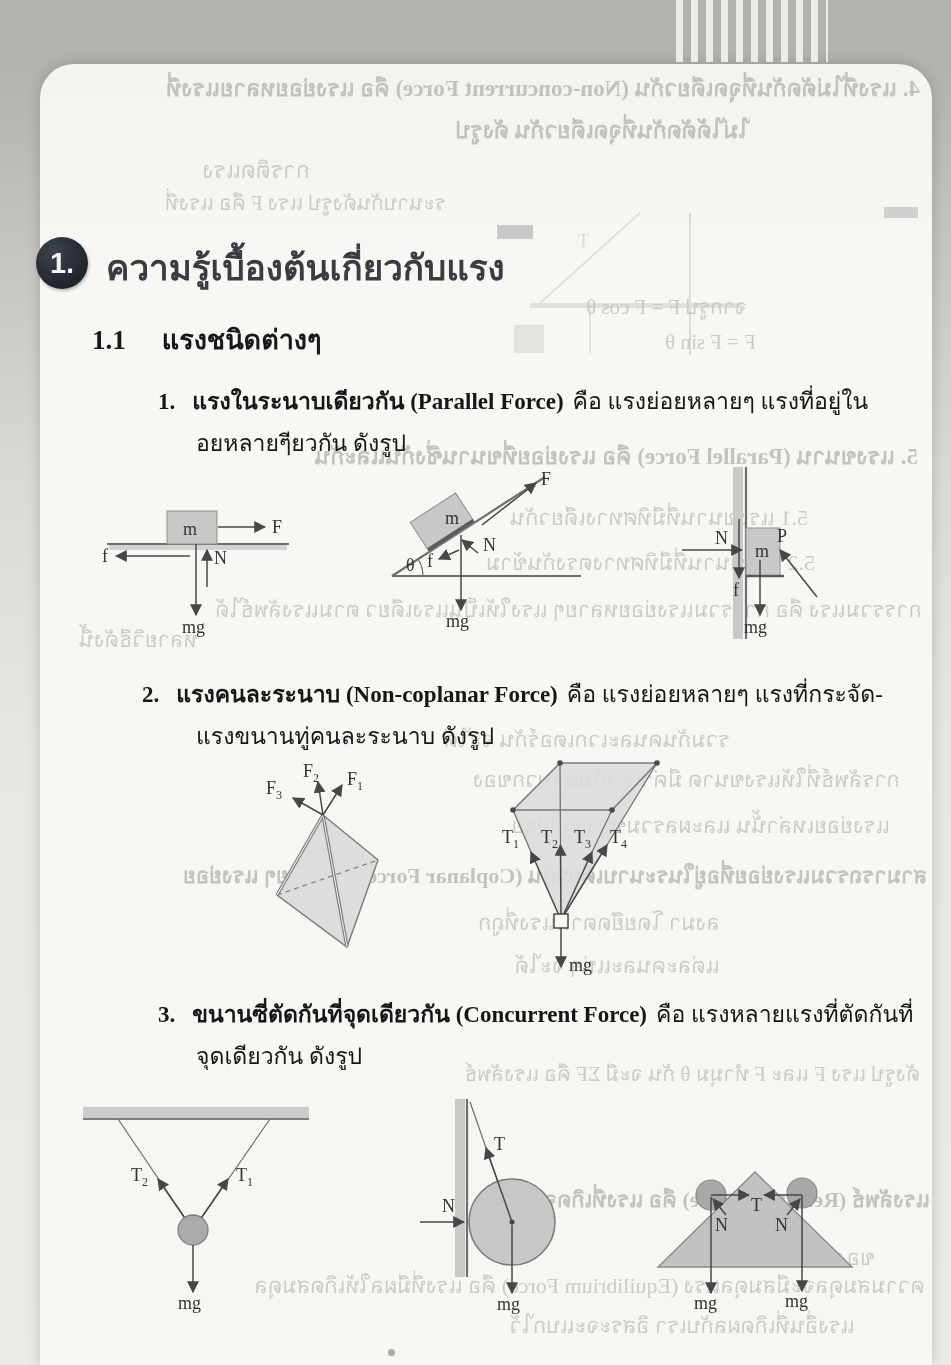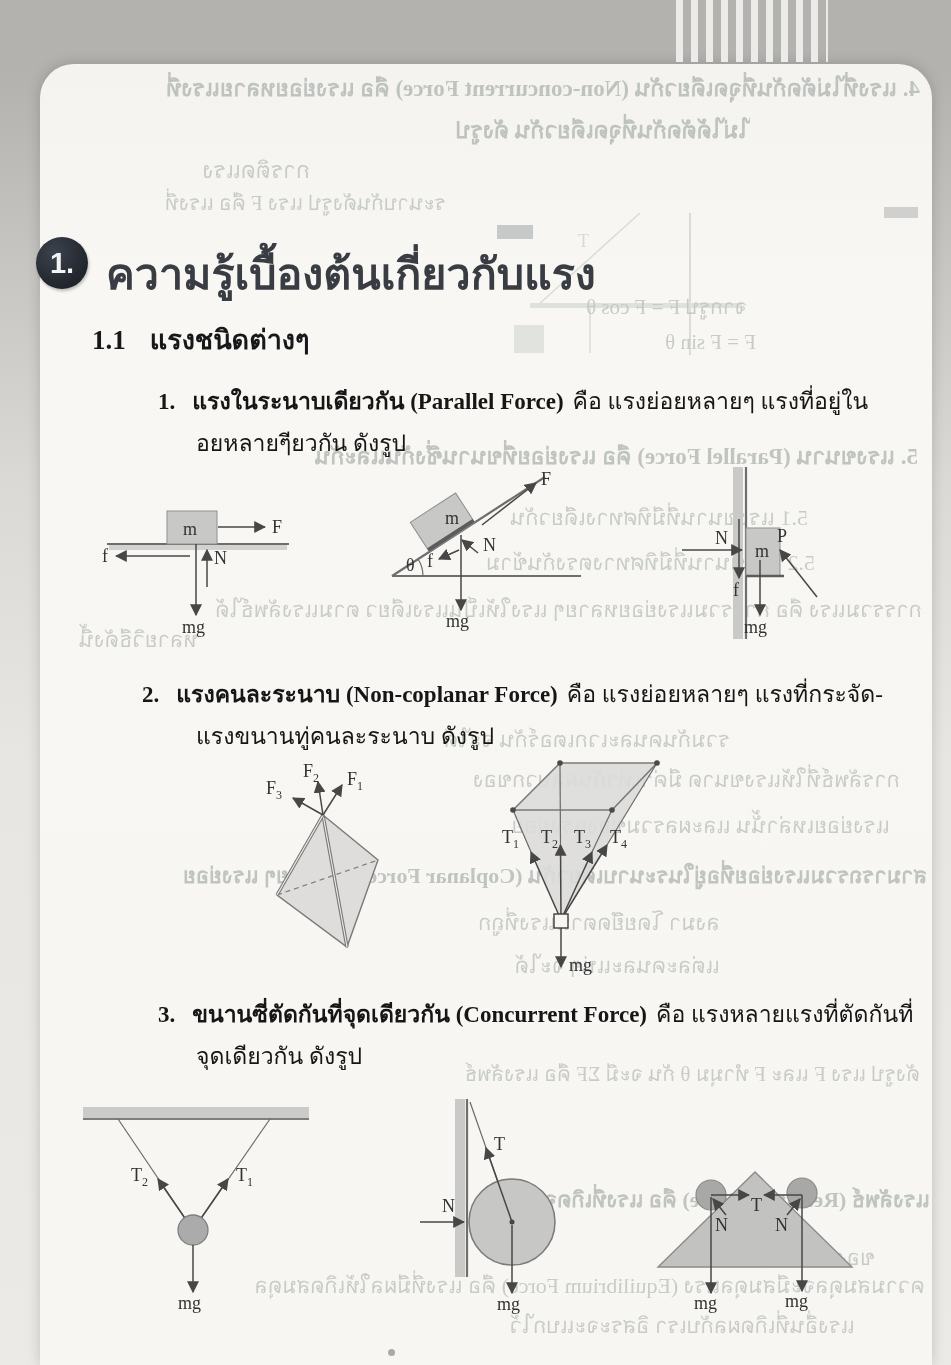--- a/index.html
+++ b/index.html
@@ -12,23 +12,23 @@
   .stripes{position:absolute;left:676px;top:0;width:152px;height:62px;
     background:repeating-linear-gradient(90deg,#ebebe9 0 7px,rgba(0,0,0,0) 7px 15px);}
   .page-title{position:absolute;left:60px;right:0;top:86px;text-align:center;
     font-family:"Liberation Sans",sans-serif;font-weight:800;font-size:110px;line-height:1.1;
     color:#a5a8a0;letter-spacing:1px;}
   .sec-badge{position:absolute;left:36px;top:237px;width:52px;height:52px;border-radius:50%;
     background:radial-gradient(circle at 35% 30%,#3c434e,#20242b 72%);color:#f3f3f3;
     display:flex;align-items:center;justify-content:center;
     font-family:"Liberation Sans",sans-serif;font-weight:700;font-size:29px;box-shadow:1px 2px 3px rgba(0,0,0,.25);}
   .sec-title{position:absolute;left:106px;top:240px;font-family:Liberation Mono, monospace;
-    font-weight:600;font-size:43px;color:#393d43;}
+    font-weight:600;font-size:35px;color:#393d43;}
   .subsec{position:absolute;left:92px;top:318px;font-weight:700;font-size:27px;color:#17181a;}
-  .subsec .t{margin-left:24px;}
+  .subsec .t{margin-left:36px;}
   .para{position:absolute;font-size:23px;color:#161616;white-space:nowrap;}
   .para .num{font-weight:700;margin-right:17px;}
   .para .b{font-weight:700;margin-right:9px;}
   .ghost{position:absolute;transform:scaleX(-1);color:#bdc2be;opacity:.8;
     font-family:"Liberation Serif",serif;white-space:nowrap;overflow:hidden;}
   .ghost-b{font-weight:700;color:#b2b8b4;}
   .grect{position:absolute;opacity:.6;}
   svg.fig{position:absolute;overflow:visible;}
   .struct{stroke:#6e6e6e;stroke-width:2.2;fill:none;}
   .force{stroke:#474747;stroke-width:1.5;fill:none;}

